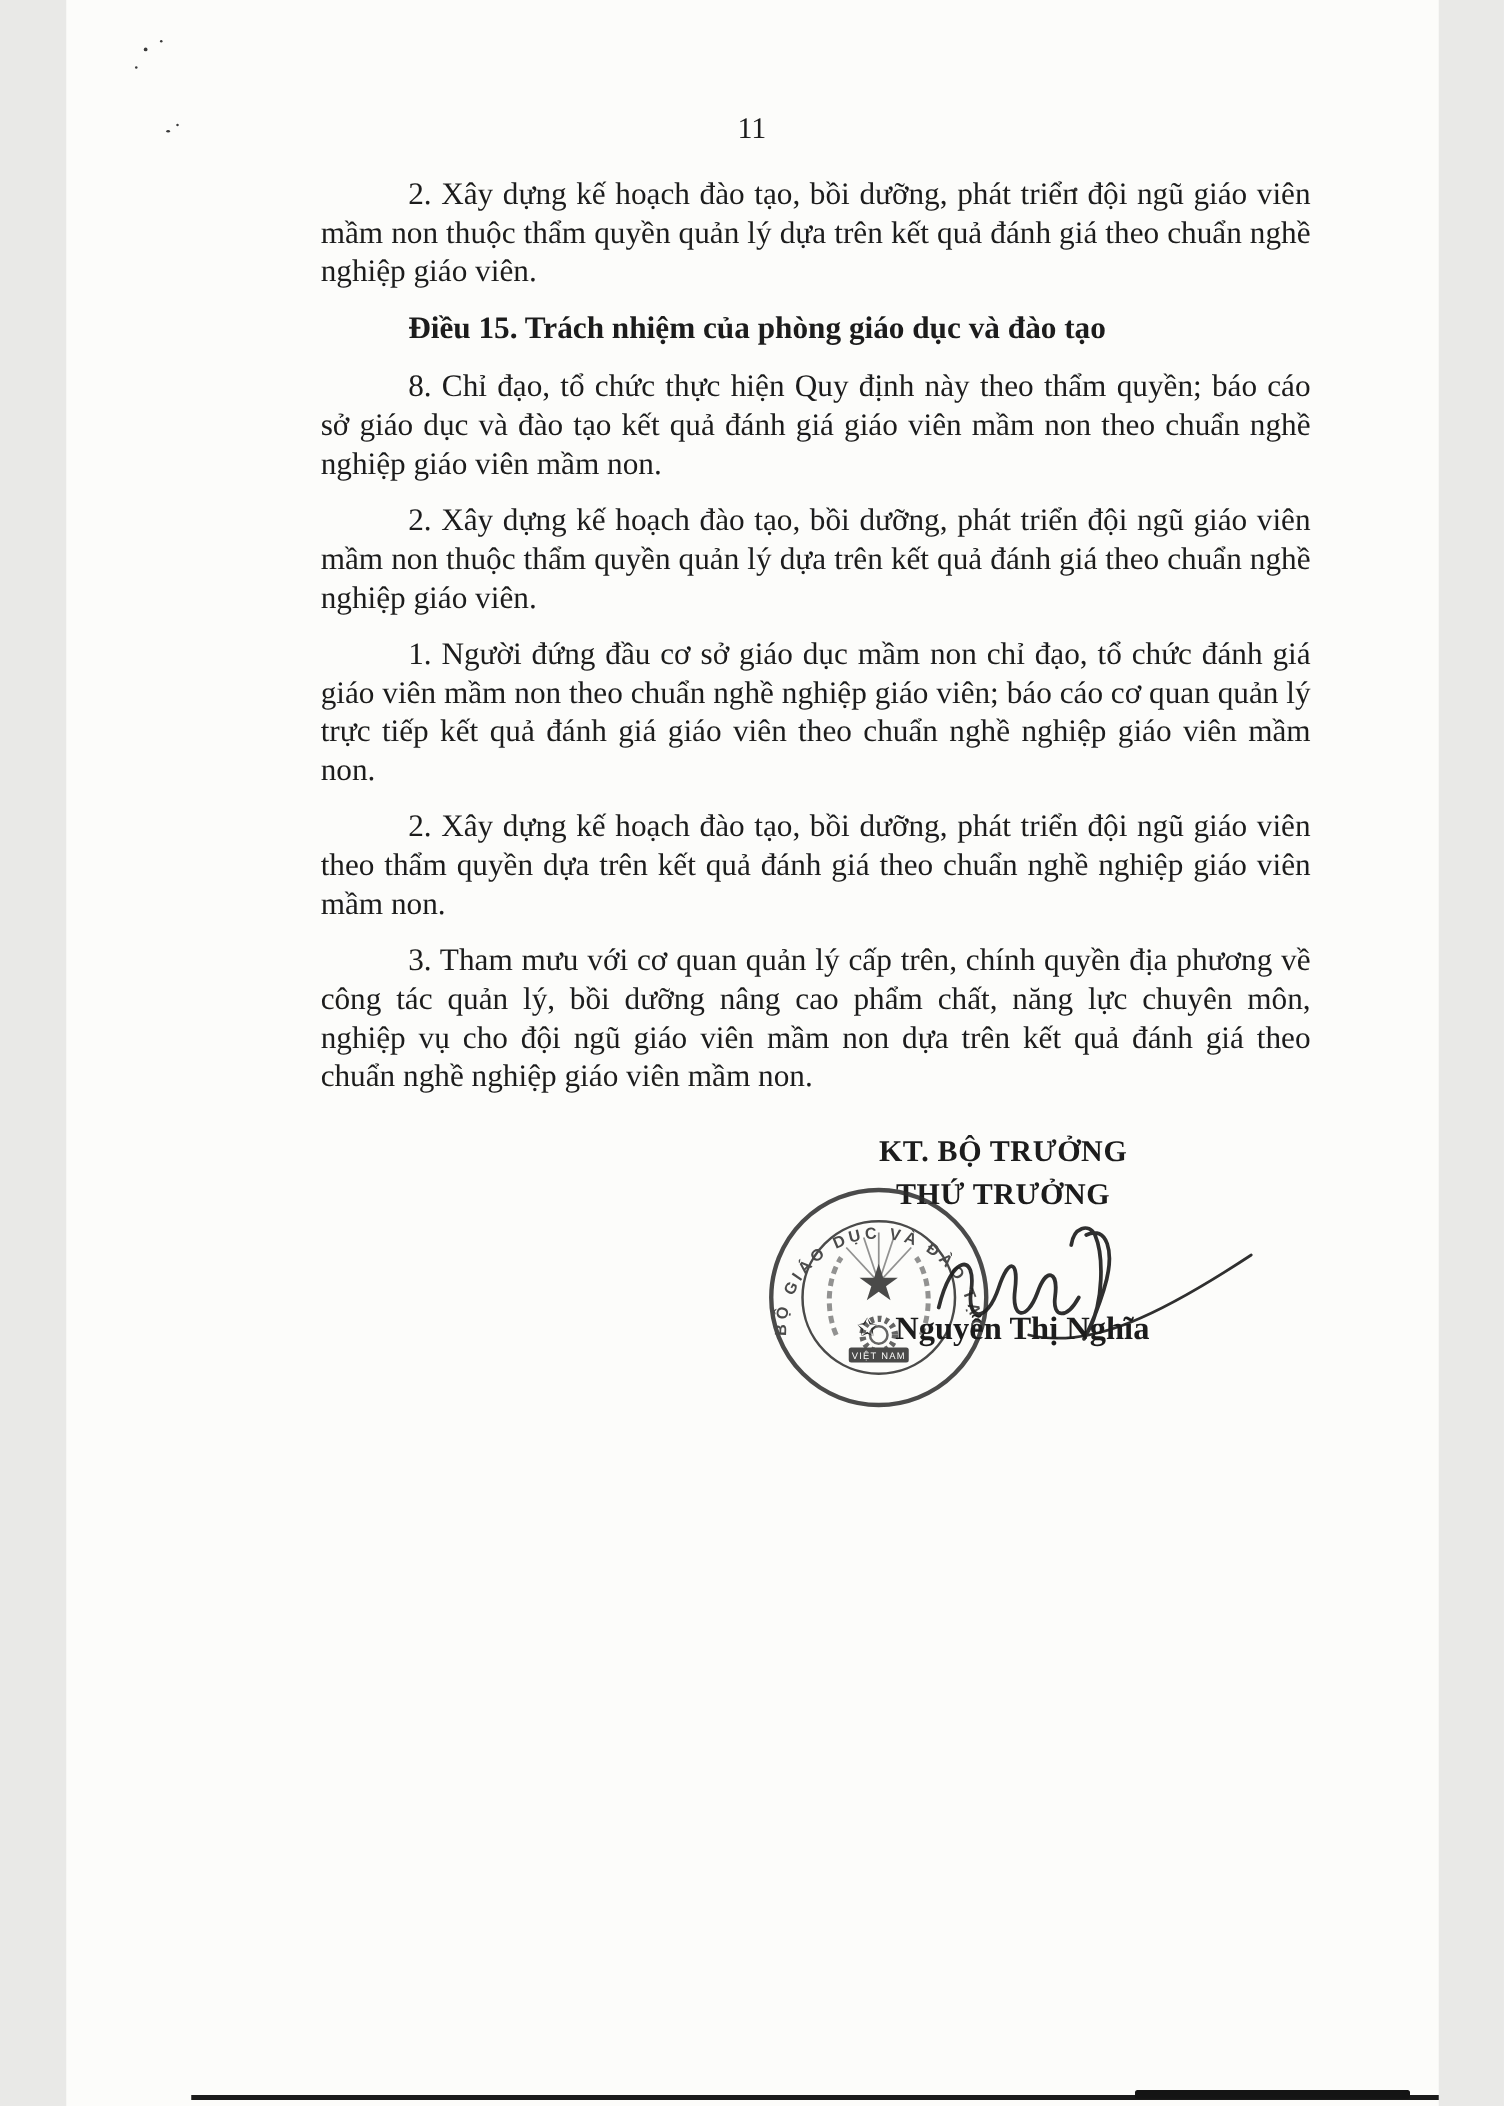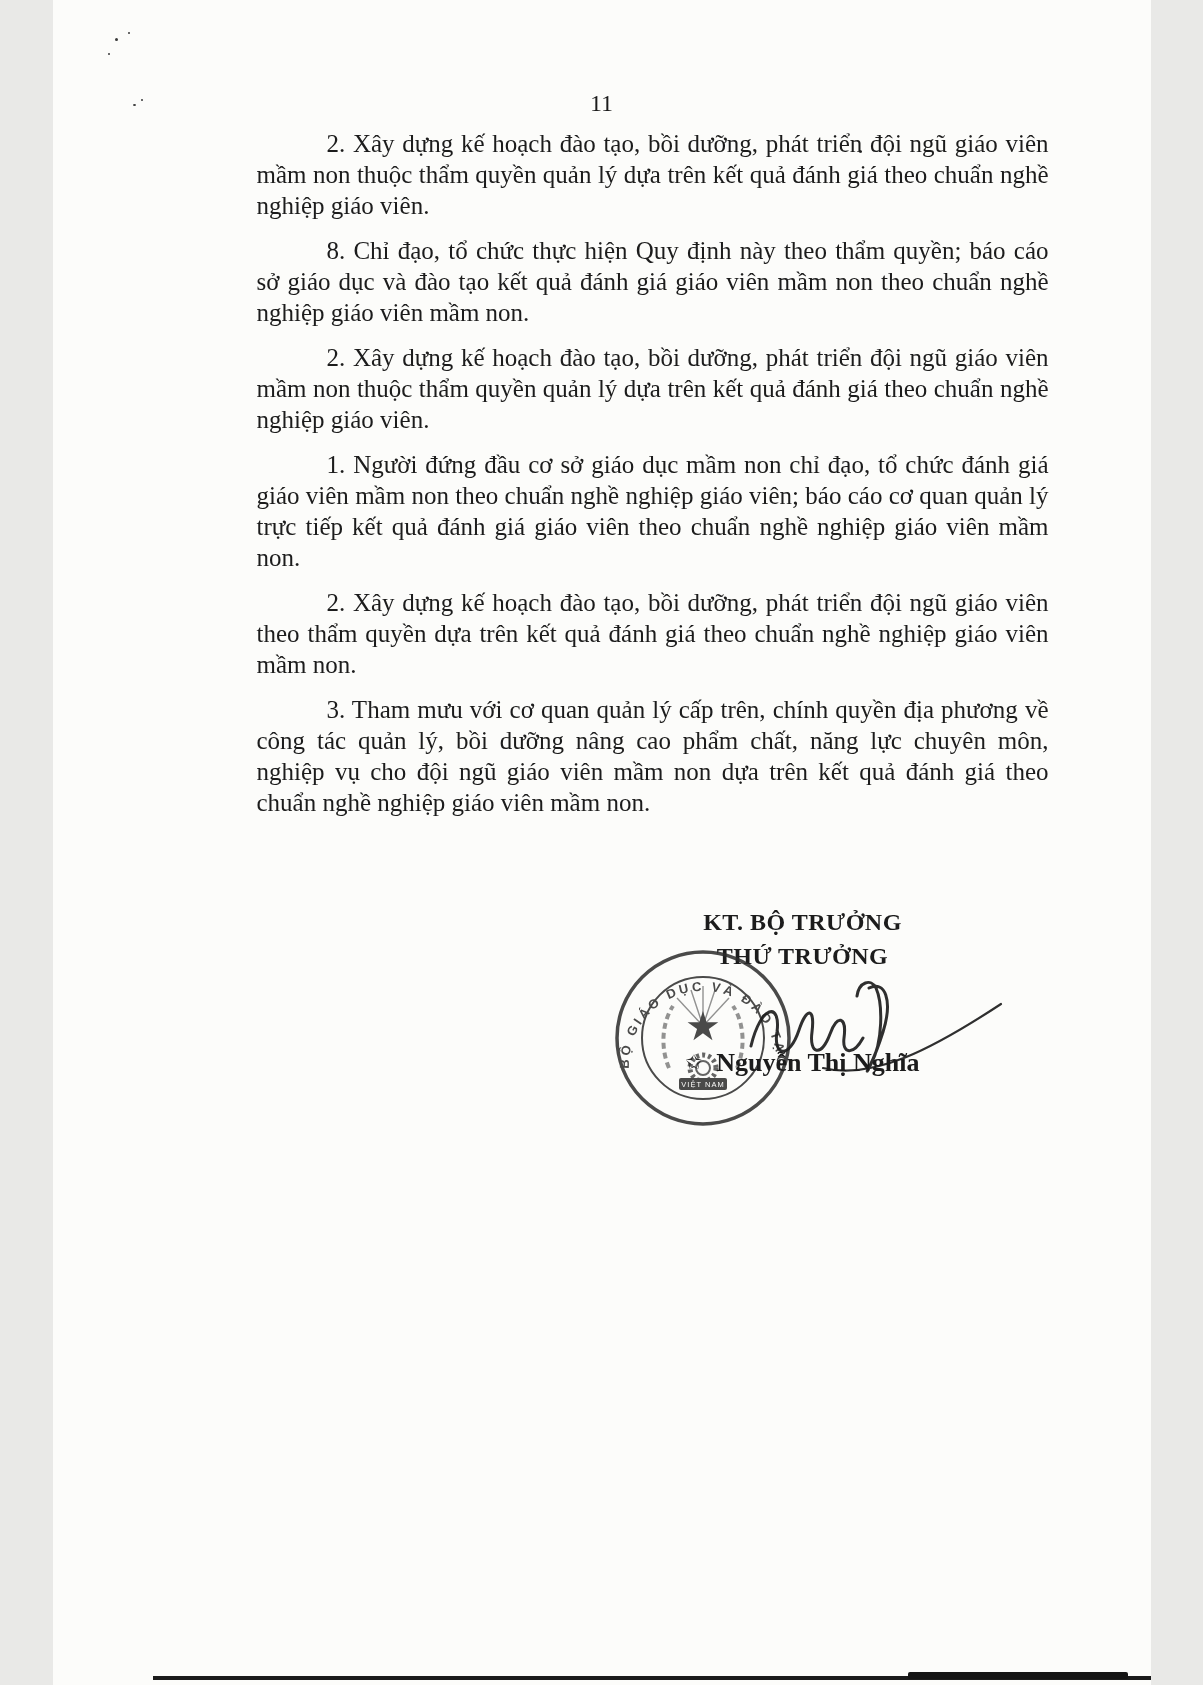--- a/index.html
+++ b/index.html
@@ -21,21 +21,21 @@
     position: absolute;
     top: 90px;
     left: 0;
     width: 100%;
     text-align: center;
     font-size: 24px;
   }
   .document-body {
     position: absolute;
     left: 204px;
-    top: 128px;
+    top: 140px;
     width: 792px;
     font-size: 25px;
     line-height: 31px;
     text-align: justify;
   }
   .para {
     margin: 0 0 14px 0;
     text-indent: 70px;
   }
   .heading {
@@ -108,20 +108,21 @@
   <span class="speck" style="left:75px; top:32px; width:2px; height:2px;"></span>
   <span class="speck" style="left:55px; top:53px; width:2px; height:2px;"></span>
   <span class="speck" style="left:88px; top:99px; width:2px; height:2px;"></span>
   <span class="speck" style="left:80px; top:104px; width:3px; height:2px;"></span>
   <span class="speck" style="left:806px; top:150px; width:3px; height:3px;"></span>
 
   <div class="page-number">11</div>
 
   <main class="document-body">
     <p class="para">2. Xây dựng kế hoạch đào tạo, bồi dưỡng, phát triển đội ngũ giáo viên mầm non thuộc thẩm quyền quản lý dựa trên kết quả đánh giá theo chuẩn nghề nghiệp giáo viên.</p>
+    <h3 class="heading">Điều 15. Trách nhiệm của phòng giáo dục và đào tạo</h3>
     <p class="para">8. Chỉ đạo, tổ chức thực hiện Quy định này theo thẩm quyền; báo cáo sở giáo dục và đào tạo kết quả đánh giá giáo viên mầm non theo chuẩn nghề nghiệp giáo viên mầm non.</p>
     <p class="para">2. Xây dựng kế hoạch đào tạo, bồi dưỡng, phát triển đội ngũ giáo viên mầm non thuộc thẩm quyền quản lý dựa trên kết quả đánh giá theo chuẩn nghề nghiệp giáo viên.</p>
     <p class="para">1. Người đứng đầu cơ sở giáo dục mầm non chỉ đạo, tổ chức đánh giá giáo viên mầm non theo chuẩn nghề nghiệp giáo viên; báo cáo cơ quan quản lý trực tiếp kết quả đánh giá giáo viên theo chuẩn nghề nghiệp giáo viên mầm non.</p>
     <p class="para">2. Xây dựng kế hoạch đào tạo, bồi dưỡng, phát triển đội ngũ giáo viên theo thẩm quyền dựa trên kết quả đánh giá theo chuẩn nghề nghiệp giáo viên mầm non.</p>
     <p class="para">3. Tham mưu với cơ quan quản lý cấp trên, chính quyền địa phương về công tác quản lý, bồi dưỡng nâng cao phẩm chất, năng lực chuyên môn, nghiệp vụ cho đội ngũ giáo viên mầm non dựa trên kết quả đánh giá theo chuẩn nghề nghiệp giáo viên mầm non.</p>
   </main>
 
   <div class="signature-block">
     <div class="sig-title">KT. BỘ TRƯỞNG</div>
     <div class="sig-title">THỨ TRƯỞNG</div>

